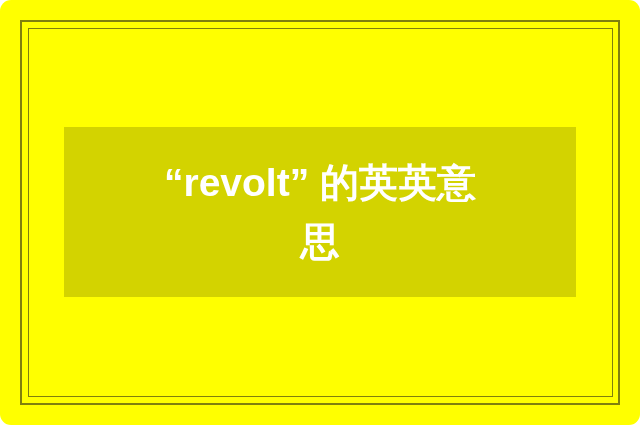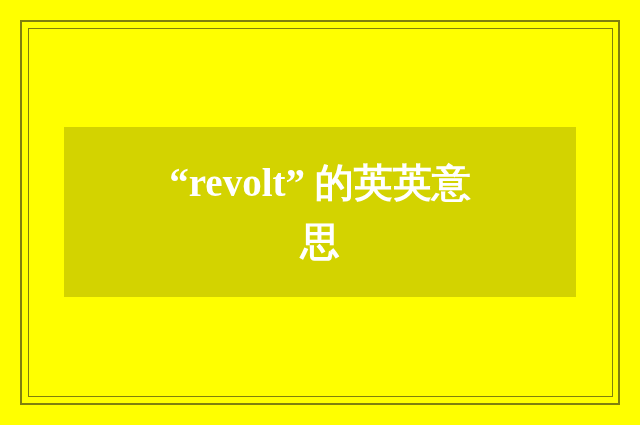--- a/index.html
+++ b/index.html
@@ -6,21 +6,22 @@
     margin: 0;
     padding: 0;
     background: #ffffff;
   }
   #canvas {
     position: relative;
     width: 640px;
     height: 425px;
     overflow: hidden;
     background: #ffff00;
-    font-family: Liberation Serif, serif;
+    font-family: Liberation Sans, sans-serif;
+    border-radius: 11px;
   }
   
   .frame-outer {
     position: absolute;
     left: 20px;
     top: 20px;
     width: 600px;
     height: 385px;
     border: 2px solid #80800d;
     box-sizing: border-box;

